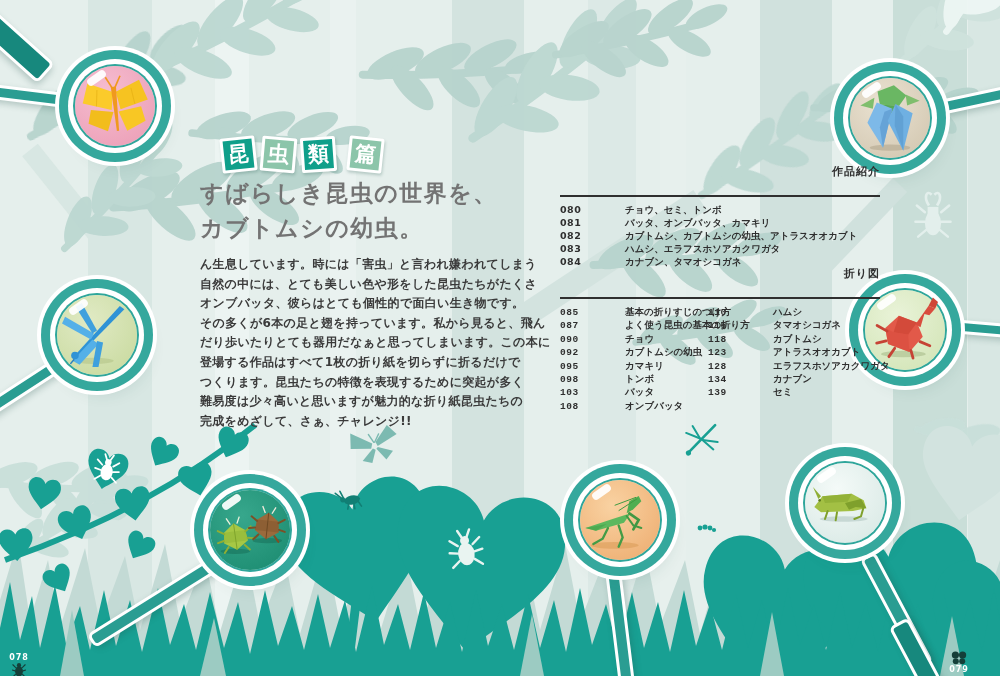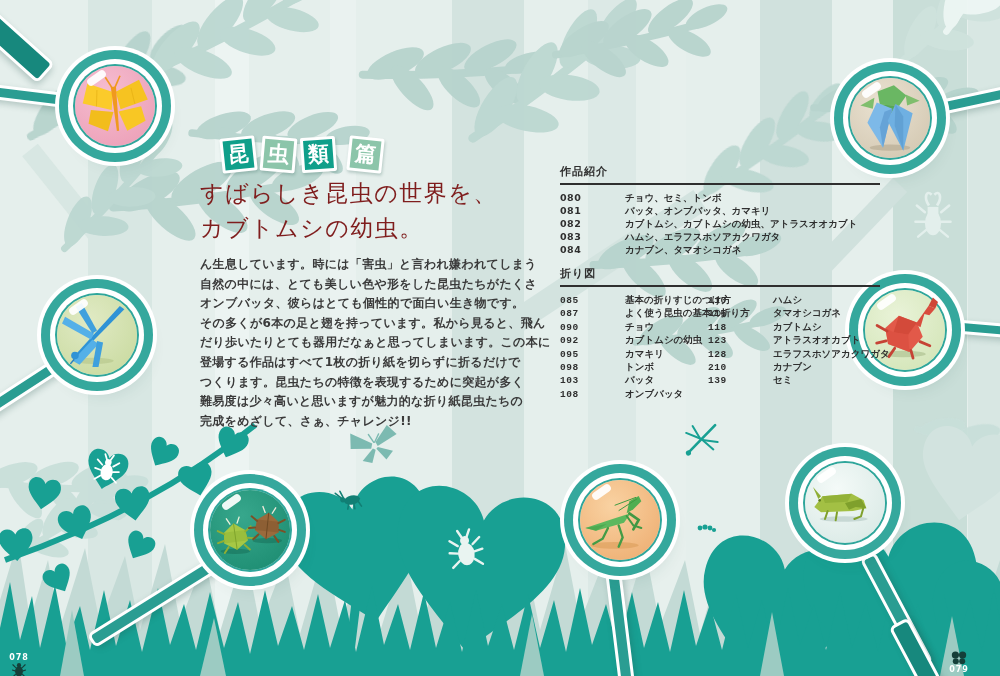--- a/index.html
+++ b/index.html
@@ -35,28 +35,28 @@
               display:flex;align-items:center;justify-content:center;
               color:#fff;font-size:21px;font-weight:bold;line-height:1;
               box-shadow:1px 2px 3px rgba(40,90,80,.25);}
   .badge span:nth-child(odd){background:#0f9f8a;}
   .badge span:nth-child(even){background:#8cc5aa;}
   .badge span:nth-child(1){transform:rotate(-6deg);}
   .badge span:nth-child(2){transform:rotate(5deg);}
   .badge span:nth-child(3){transform:rotate(-4deg);}
   .badge span:nth-child(4){transform:rotate(6deg);margin-left:7px;}
 
-  .heading{position:absolute;left:200px;top:176px;z-index:10;font-size:23px;font-weight:normal;
-           color:#7f1d1d;line-height:35px;letter-spacing:1.5px;}
+  .heading{position:absolute;left:200px;top:176px;z-index:10;font-size:23px;font-weight:bold;
+           color:#737373;line-height:35px;letter-spacing:1.5px;}
   .intro{position:absolute;left:200px;top:255px;z-index:10;font-size:12px;font-weight:600;
          color:#3a3a3a;line-height:19.6px;letter-spacing:.3px;white-space:nowrap;}
 
   .list-block{position:absolute;z-index:10;width:320px;color:#2f2f2f;}
-  .list-title{font-size:11px;font-weight:bold;letter-spacing:1px;padding-bottom:4px;
-              border-bottom:2px solid #2f2f2f;}
+  .list-title{font-size:11px;font-weight:bold;letter-spacing:1px;padding-bottom:16px;
+              border-bottom:2px solid #2f2f2f;text-align:right;}
   .rows{margin-top:7px;}
   .row{display:flex;font-size:9.5px;font-weight:bold;line-height:12.9px;white-space:nowrap;gap:38px;}
   .row .num{width:27px;flex:none;letter-spacing:.5px;}
   #diagrams .row{line-height:13.4px;font-family:Liberation Mono, monospace;}
   .cols{position:relative;margin-top:7px;}
   .col{position:absolute;top:0;left:0;}
   .col.right{left:148px;}
 
   .pageno{position:absolute;z-index:11;display:flex;align-items:center;color:#fff;
           font-size:8px;font-weight:bold;letter-spacing:1px;flex-direction:column;}
@@ -475,21 +475,21 @@
           </div>
         <div class="row">
             <span class="num">123</span>
             <span class="lbl">アトラスオオカブト</span>
           </div>
         <div class="row">
             <span class="num">128</span>
             <span class="lbl">エラフスホソアカクワガタ</span>
           </div>
         <div class="row">
-            <span class="num">210</span>
+            <span class="num">134</span>
             <span class="lbl">カナブン</span>
           </div>
         <div class="row">
             <span class="num">139</span>
             <span class="lbl">セミ</span>
           </div>
       </div>
     </div>
   </div>
 

